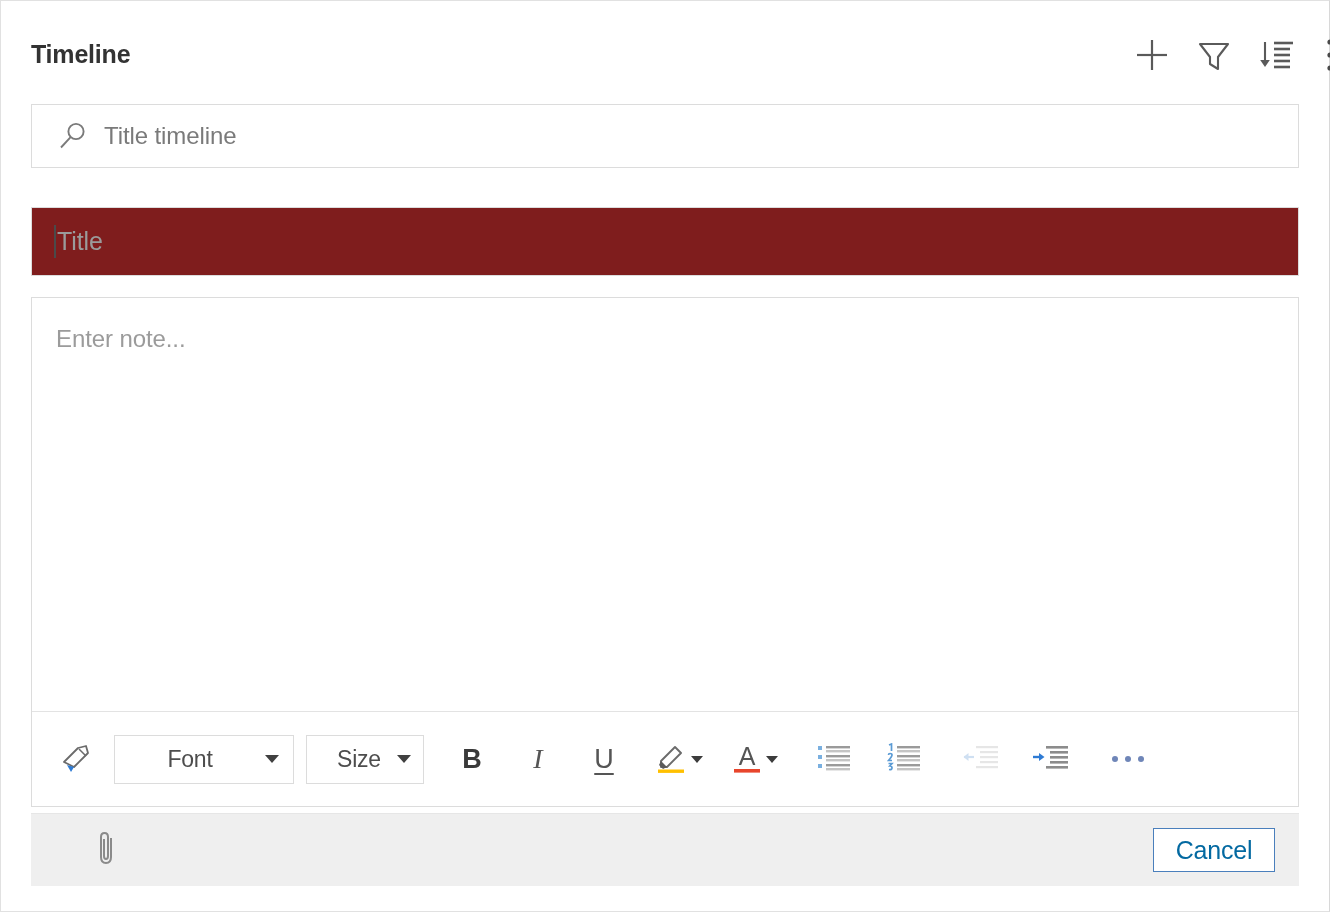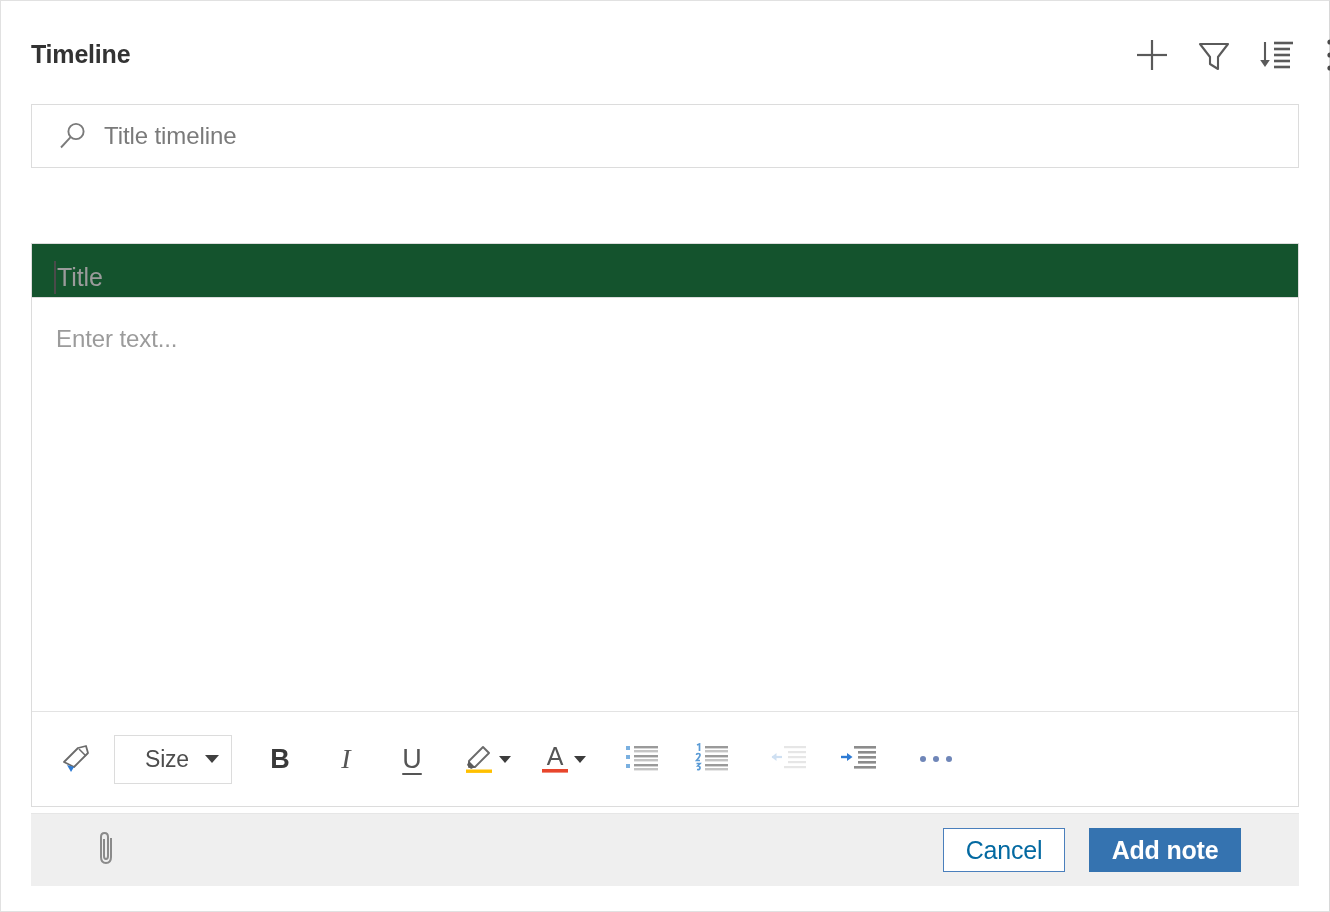--- a/index.html
+++ b/index.html
@@ -98,25 +98,24 @@
 
   
   .title-box {
     position: absolute;
     left: 30px;
     top: 206px;
     width: 1268px;
     height: 69px;
     box-sizing: border-box;
     border: 1px solid #dcdcdc;
-    background: #14532d;
+    background: #7f1d1d;
     display: flex;
     align-items: center;
     cursor: text;
-    margin-top: 36px;
   }
   .caret {
     width: 2px;
     height: 33px;
     background: #4a4a4a;
     margin-left: 22px;
     margin-right: 1px;
   }
   .title-ph {
     font-size: 25px;
@@ -350,35 +349,39 @@
   </div>
 
   <div class="title-box">
     <span class="caret"></span>
     <span class="title-ph">Title</span>
   </div>
 
   <div class="editor-box">
 
     <div class="editor-area">
-      <span class="editor-ph">Enter text...</span>
+      <span class="editor-ph">Enter note...</span>
     </div>
 
     <div class="fmt-bar">
 
       <div class="tool">
         <span>
           <svg width="36" height="34" viewBox="0 0 36 34">
             <path d="M6 22 L20 8 L28 6 L30 13 L16 27 Z" fill="#ffffff" stroke="#6b6b6b" stroke-width="1.8" stroke-linejoin="round"></path>
             <path d="M9 25 L16 27 L13 32 Z" fill="#2e7bd4"></path>
             <line x1="21" y1="9" x2="28" y2="16" stroke="#6b6b6b" stroke-width="1.5"></line>
           </svg>
         </span>
       </div>
 
+      <div class="combo combo-font">
+        <span class="combo-label">Font</span>
+        <span class="tri-down"></span>
+      </div>
 
       <div class="combo combo-size">
         <span class="combo-label">Size</span>
         <span class="tri-down"></span>
       </div>
 
       <div class="tool" style="margin-left:22px;">
         <span class="fmt-letter b">B</span>
       </div>
 
@@ -487,16 +490,15 @@
       <span>
         <svg width="26" height="38" viewBox="0 0 26 38">
           <path d="M17 9 V28 Q17 34 12 34 Q7 34 7 28 V8 Q7 4 10.5 4 Q14 4 14 8 V27 Q14 30 12 30 Q10 30 10 27 V10" fill="none" stroke="#8a8a8a" stroke-width="2"></path>
         </svg>
       </span>
     </div>
 
     <div class="footer-spacer"></div>
 
     <div class="btn btn-cancel">Cancel</div>
-    <div class="btn btn-primary">Add note</div>
   </div>
 
 </div>
 
 </body></html>

